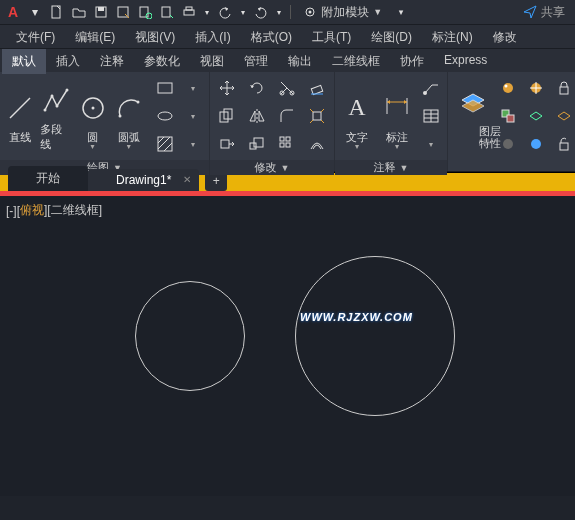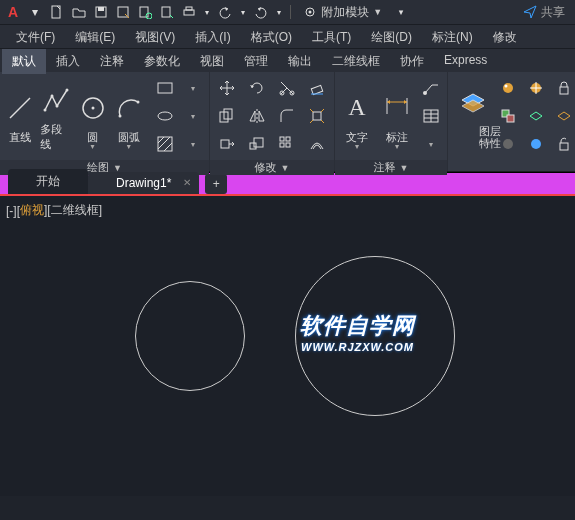--- a/index.html
+++ b/index.html
@@ -21,21 +21,21 @@
   .panel .title { height:18px; background:#2e323c; display:flex; align-items:center; justify-content:center; font-size:11px; color:#ccc; gap:4px; }
   .panel .title .chev { font-size:9px; color:#bbb; }
   .bigbtn { display:flex; flex-direction:column; align-items:center; justify-content:center; width:36px; height:74px; cursor:pointer; }
   .bigbtn .icon { width:28px; height:40px; display:flex; align-items:center; justify-content:center; }
   .bigbtn .lbl { font-size:11px; color:#ddd; margin-top:2px; }
   .smgrid { display:grid; grid-template-columns:repeat(2,24px); grid-auto-rows:24px; gap:4px; }
   .smgrid4 { display:grid; grid-template-columns:repeat(4,26px); grid-auto-rows:24px; gap:4px; }
   .smgrid3 { display:grid; grid-template-columns:repeat(3,24px); grid-auto-rows:24px; gap:4px; }
   .smbtn { width:24px; height:24px; display:flex; align-items:center; justify-content:center; cursor:pointer; }
   .smbtn.wide { width:26px; }
-  .doc-tabs { height:24px; background:#d946ef; display:flex; align-items:flex-end; padding:0 8px; border-top:1px solid #000; border-bottom:2px solid #ef4444;}
+  .doc-tabs { height:24px; background:#eab308; display:flex; align-items:flex-end; padding:0 8px; border-top:1px solid #000; border-bottom:5px solid #ef4444;}
   .doc-tabs .doctab { padding:4px 28px; background:#1f232b; color:#ccc; cursor:pointer; border-top-left-radius:4px; border-top-right-radius:4px; position:relative;}
   .doc-tabs .doctab.active { background:#2a2e37; color:#fff; }
   .doc-tabs .doctab .close{ position:absolute; right:8px; top:5px; font-size:10px; color:#888;}
   .doc-tabs .addtab { width:22px; height:20px; display:flex; align-items:center; justify-content:center; background:#2a2e37; margin-left:6px; cursor:pointer; border-radius:3px;}
   .canvas { position:relative; width:575px; height:300px; background:#1c2028; }
   .viewlbl { position:absolute; top:6px; left:6px; color:#ccc; font-size:12px; display:flex; align-items:center;}
   .viewlbl .vl-a{ color:#ccc; }
   .viewlbl .vl-b{ color:#e2a23a; }
   .viewlbl .vl-c{ color:#ccc; }
   .circle { position:absolute; border:1px solid #ccc; border-radius:50%; }
@@ -438,16 +438,15 @@
 
 <div class="canvas">
   <div class="viewlbl">
     <span class="vl-a">[-][</span>
       <span class="vl-b">俯视</span>
       <span class="vl-c">][二维线框]</span>
   </div>
   <div class="circle" style="left:135px; top:85px; width:110px; height:110px;"></div>
   <div class="circle" style="left:295px; top:60px; width:160px; height:160px;"></div>
   <div class="watermark">
-    <div class="line1">软件自学网</div>
     <div class="line2">WWW.RJZXW.COM</div>
   </div>
 </div>
 
 </body></html>

